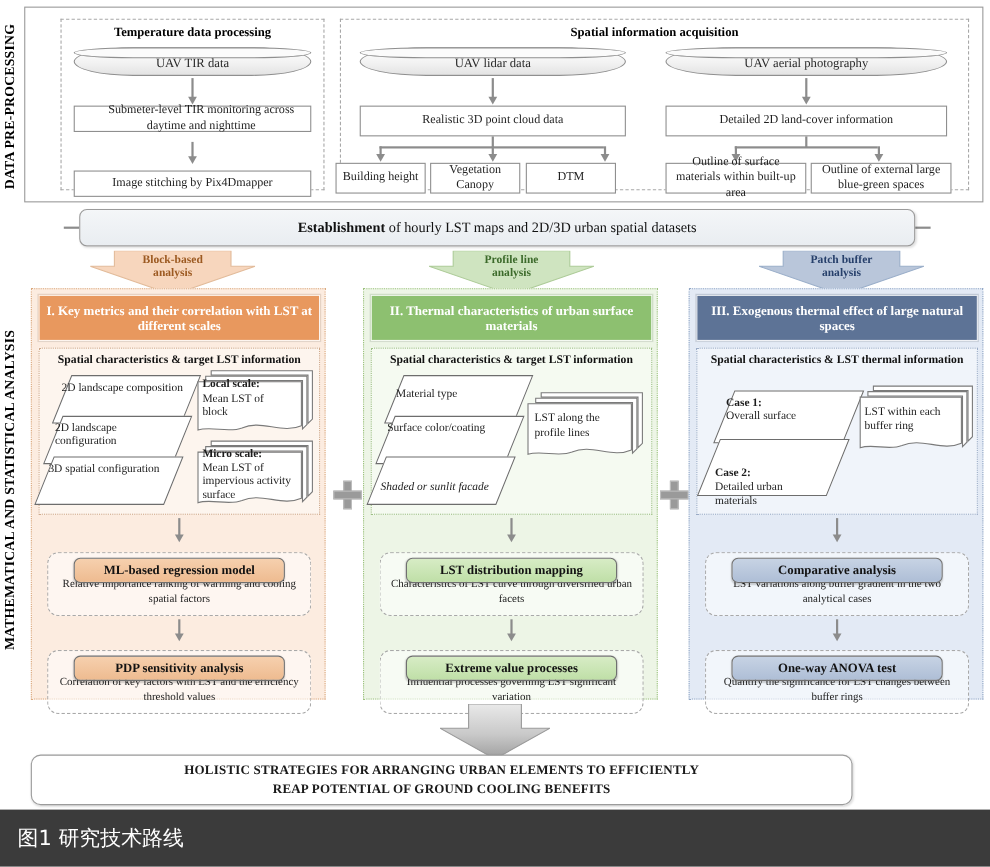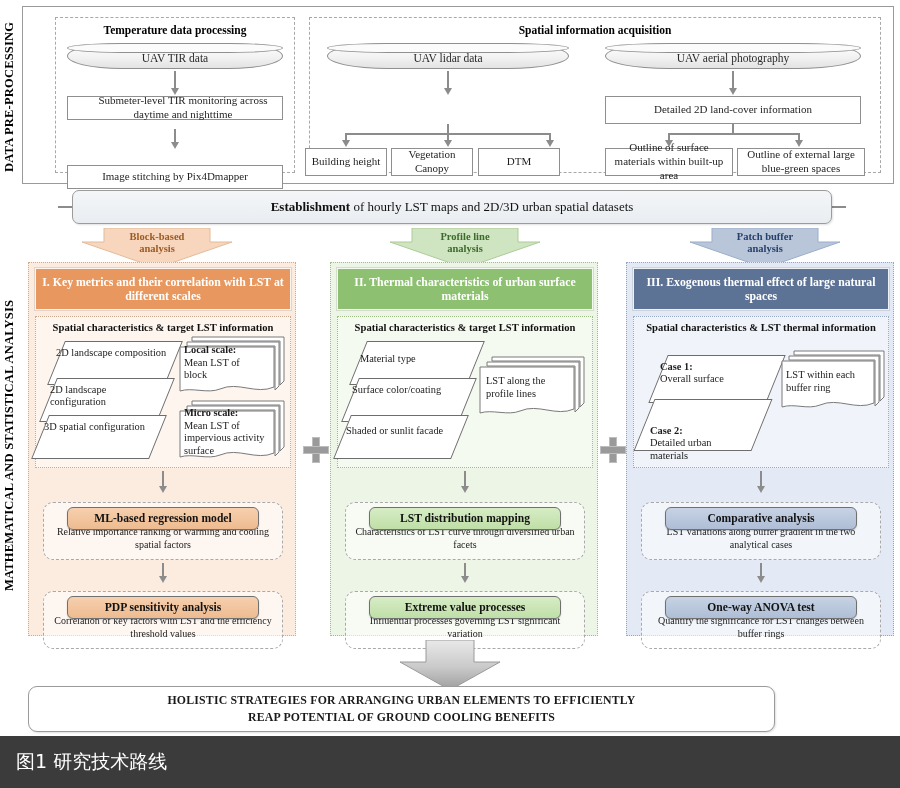--- a/index.html
+++ b/index.html
@@ -335,32 +335,35 @@
       <div class="group-title">Temperature data processing</div>
     </div>
     <div class="cylinder" style="left:44px; top:36px; width:216px; height:26px;">
       <span>UAV TIR data</span>
     </div>
     <div class="arrow-v" style="left:151px; top:64px; height:18px;"></div>
     <div class="pbox" style="left:44px; top:89px; width:216px; height:24px;padding-left:20px;">
       <span>Submeter-level TIR monitoring across daytime and nighttime</span>
     </div>
     <div class="arrow-v" style="left:151px; top:122px; height:14px;"></div>
-    <div class="pbox" style="left:44px; top:158px; width:216px; height:24px;">
+    <div class="pbox" style="left:44px; top:148px; width:216px; height:24px;">
       <span>Image stitching by Pix4Dmapper</span>
     </div>
 
     <div class="dashgroup" style="left:286px; top:10px; width:572px; height:156px;">
       <div class="group-title">Spatial information acquisition</div>
     </div>
 
     <div class="cylinder" style="left:304px; top:36px; width:242px; height:26px;">
       <span>UAV lidar data</span>
     </div>
     <div class="arrow-v" style="left:424px; top:64px; height:18px;"></div>
+    <div class="pbox" style="left:304px; top:89px; width:242px; height:28px;">
+      <span>Realistic 3D point cloud data</span>
+    </div>
 
     <div class="conn" style="left:424px; top:117px; width:1.6px; height:10px;"></div>
     <div class="conn" style="left:322px; top:126px; width:204px; height:1.6px;"></div>
     <div class="arrow-v" style="left:322px; top:126px; height:8px;"></div>
     <div class="arrow-v" style="left:424px; top:126px; height:8px;"></div>
     <div class="arrow-v" style="left:526px; top:126px; height:8px;"></div>
     <div class="pbox" style="left:282px; top:141px; width:82px; height:28px;">
       <span>Building height</span>
     </div>
     <div class="pbox" style="left:368px; top:141px; width:82px; height:28px;">
@@ -492,21 +495,21 @@
     <div class="inner-dash">
       <div class="inner-title">Spatial characteristics &amp; target LST information</div>
 
       <div class="plgram" style="left:20px; top:24px;"></div>
       <div class="plgram-txt" style="left:22px; top:36px;">Material type</div>
 
       <div class="plgram" style="left:12px; top:61px;"></div>
       <div class="plgram-txt" style="left:14px; top:67px;">Surface color/coating</div>
 
       <div class="plgram" style="left:4px; top:98px;"></div>
-      <div class="plgram-txt" style="left:8px; top:108px;">Shaded or sunlit facade</div>
+      <div class="plgram-txt" style="left:8px; top:120px;font-style:italic;">Shaded or sunlit facade</div>
 
       <div class="docstack" style="left:140px; top:38px;">
         <svg width="110" height="66" viewBox="0 0 110 66">
           <path d="M14,2 H106 V48 L102,52 V6 H14 Z" fill="#fff" stroke="#7a7a7a" stroke-width="1"></path>
           <path d="M9,7 H101 V53 L97,57 V11 H9 Z" fill="#fff" stroke="#7a7a7a" stroke-width="1"></path>
           <path d="M2,12 H96 V54 C78,62 60,48 42,56 C30,61 14,54 2,58 Z" fill="#fff" stroke="#7a7a7a" stroke-width="1"></path>
         </svg>
       </div>
       <div class="doc-txt" style="left:148px; top:58px; width:74px;">
         <span>LST along the profile lines</span>

